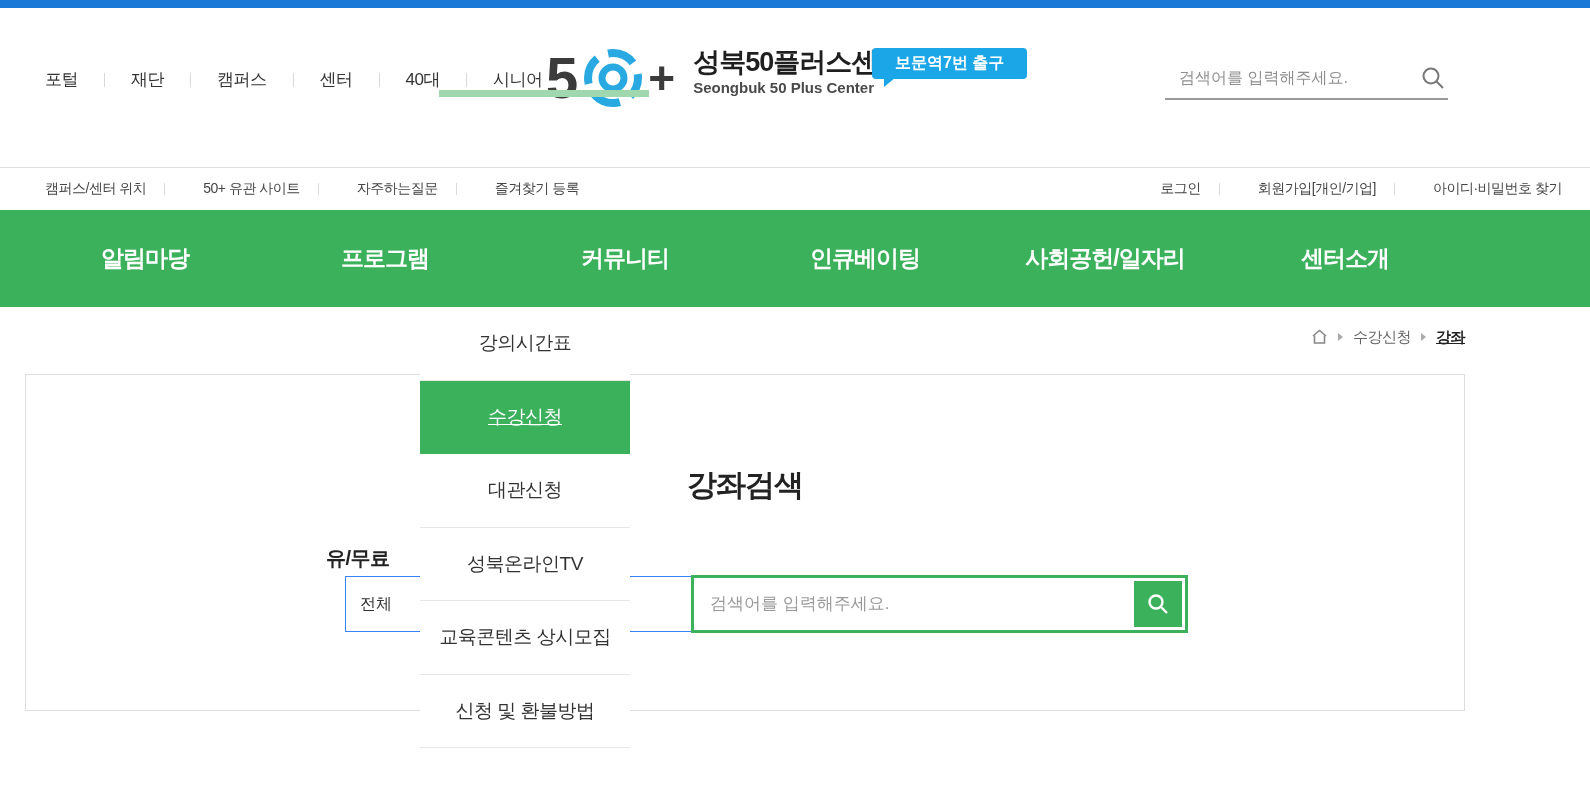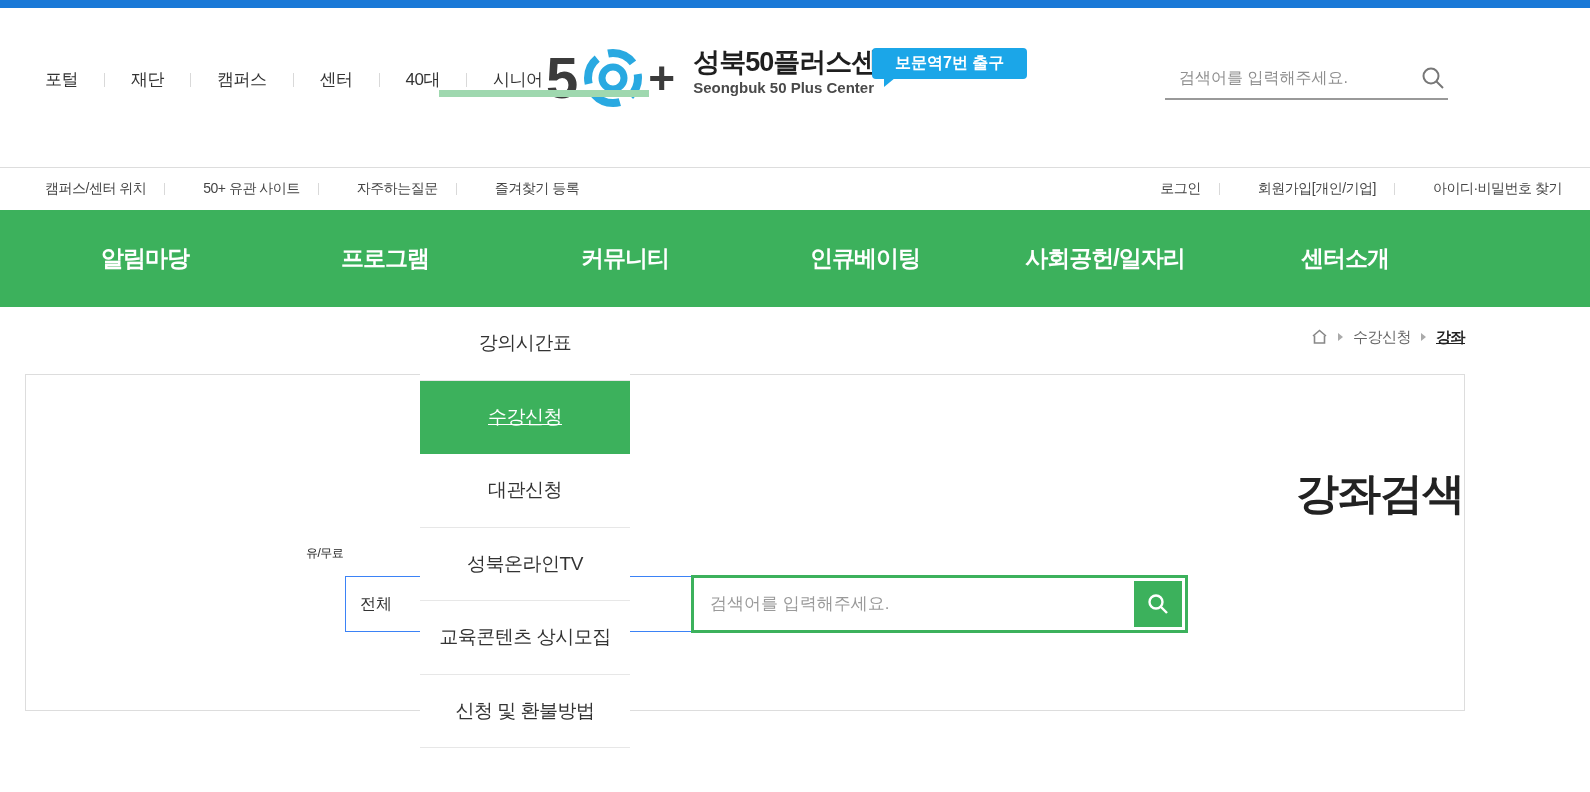--- a/index.html
+++ b/index.html
@@ -63,24 +63,24 @@
   .breadcrumb { position:absolute; top:326px; left:1265px; width:200px; height:22px;
     display:flex; align-items:center; justify-content:flex-end; }
   .breadcrumb .arrow { width:0; height:0; border-left:5px solid #aaa;
     border-top:4px solid transparent; border-bottom:4px solid transparent; margin:0 10px; }
   .bc-mid { font-size:15px; color:#666; text-decoration:none; letter-spacing:-0.5px; }
   .bc-last { font-size:15px; color:#222; font-weight:bold; text-decoration:underline; letter-spacing:-0.5px; }
 
   
   .contentbox { position:absolute; left:25px; top:374px; width:1440px; height:337px;
     border:1px solid #ddd; background:#fff; }
-  .page-title { position:absolute; left:0; top:90px; width:100%; text-align:right;
-    font-size:43px; font-weight:bold; color:#222; letter-spacing:-1px; }
-
-  .flabel { position:absolute; top:170px; font-size:12px; font-weight:normal; color:#222; letter-spacing:-0.5px; }
+  .page-title { position:absolute; left:0; top:90px; width:100%; text-align:center;
+    font-size:30px; font-weight:bold; color:#222; letter-spacing:-1px; }
+
+  .flabel { position:absolute; top:170px; font-size:20px; font-weight:bold; color:#222; letter-spacing:-0.5px;margin-left:20px; }
   .flabel.fee { left:280px; }
   .flabel.status { left:409px; }
   .selbox { position:absolute; top:201px; height:56px; border:1px solid #3b82f6; background:#fff;
     display:flex; align-items:center; cursor:pointer;margin-left:39px; }
   .selbox.fee { left:280px; width:117px; }
   .selbox.status { left:412px; width:245px; }
   .selbox .val { font-size:16px; color:#333; padding-left:14px; flex:1; }
   .chev { width:11px; height:11px; border-right:2px solid #333; border-bottom:2px solid #333;
     transform:rotate(45deg); margin-right:16px; margin-top:-5px; flex:none; }
 

